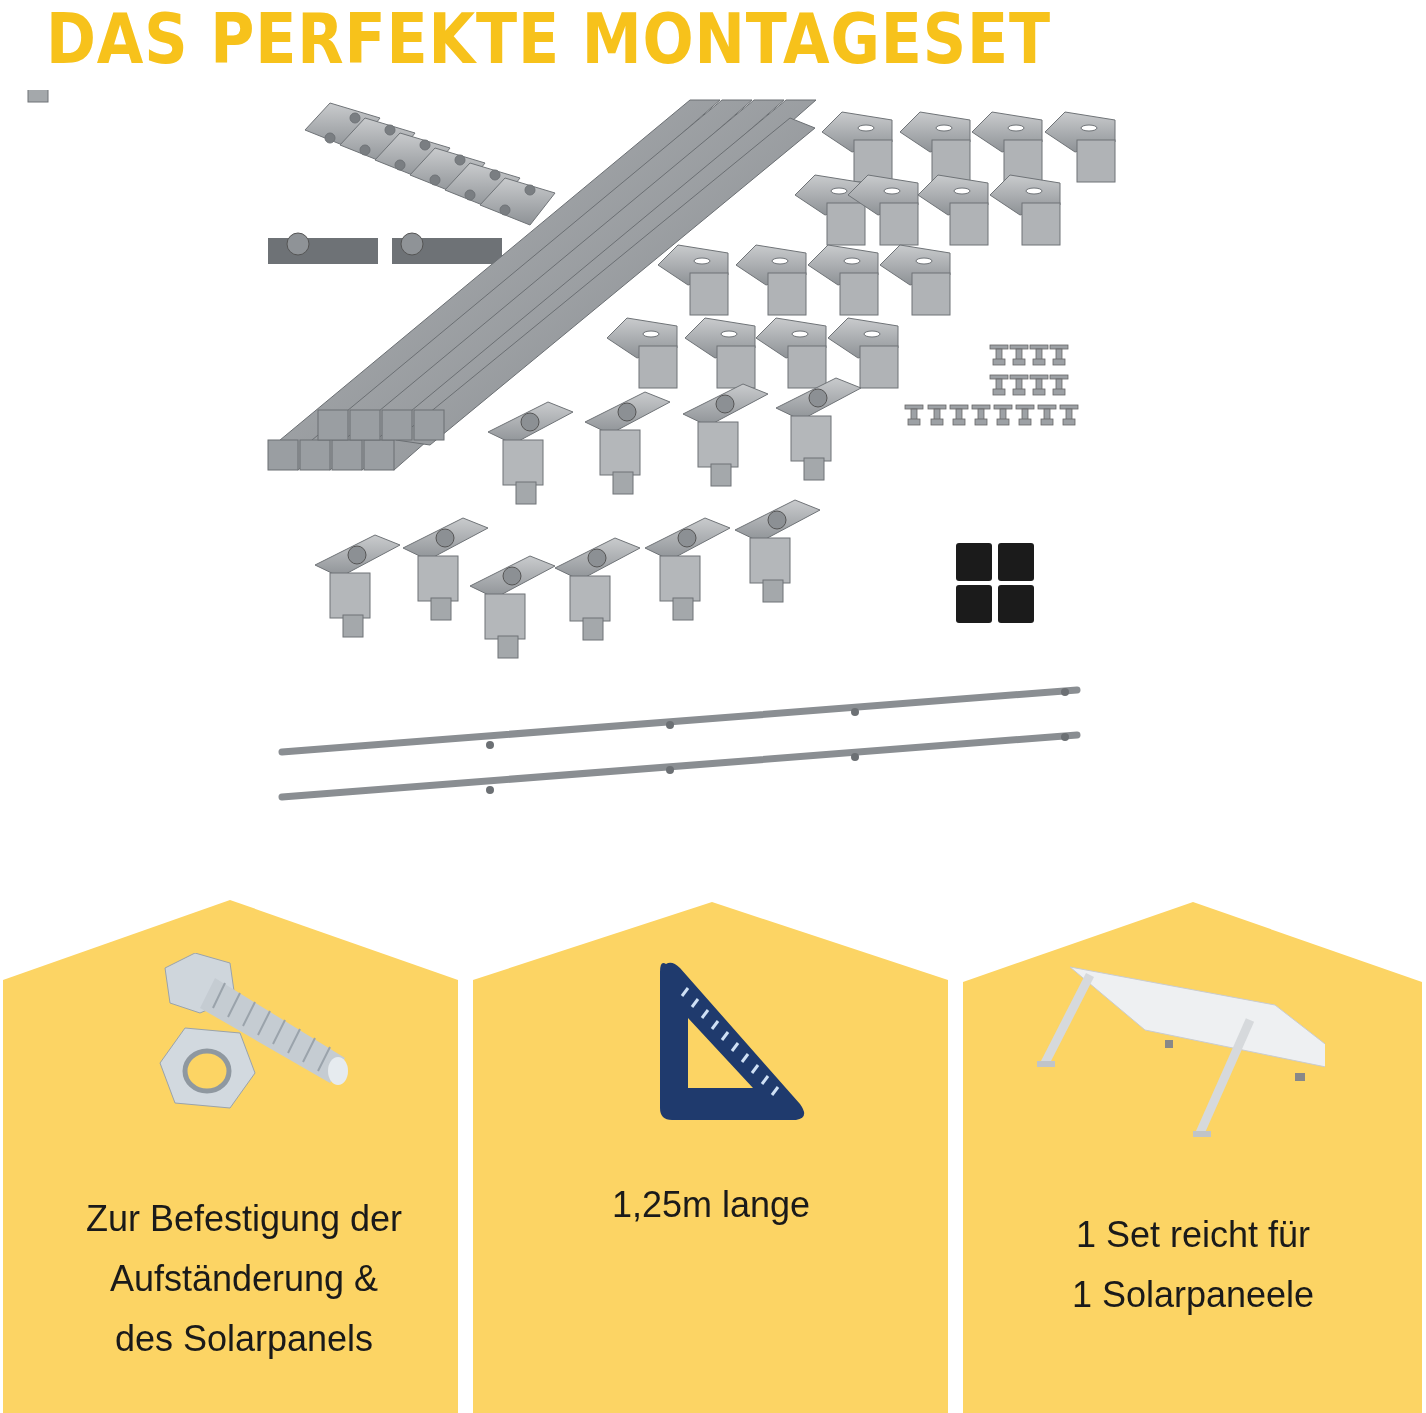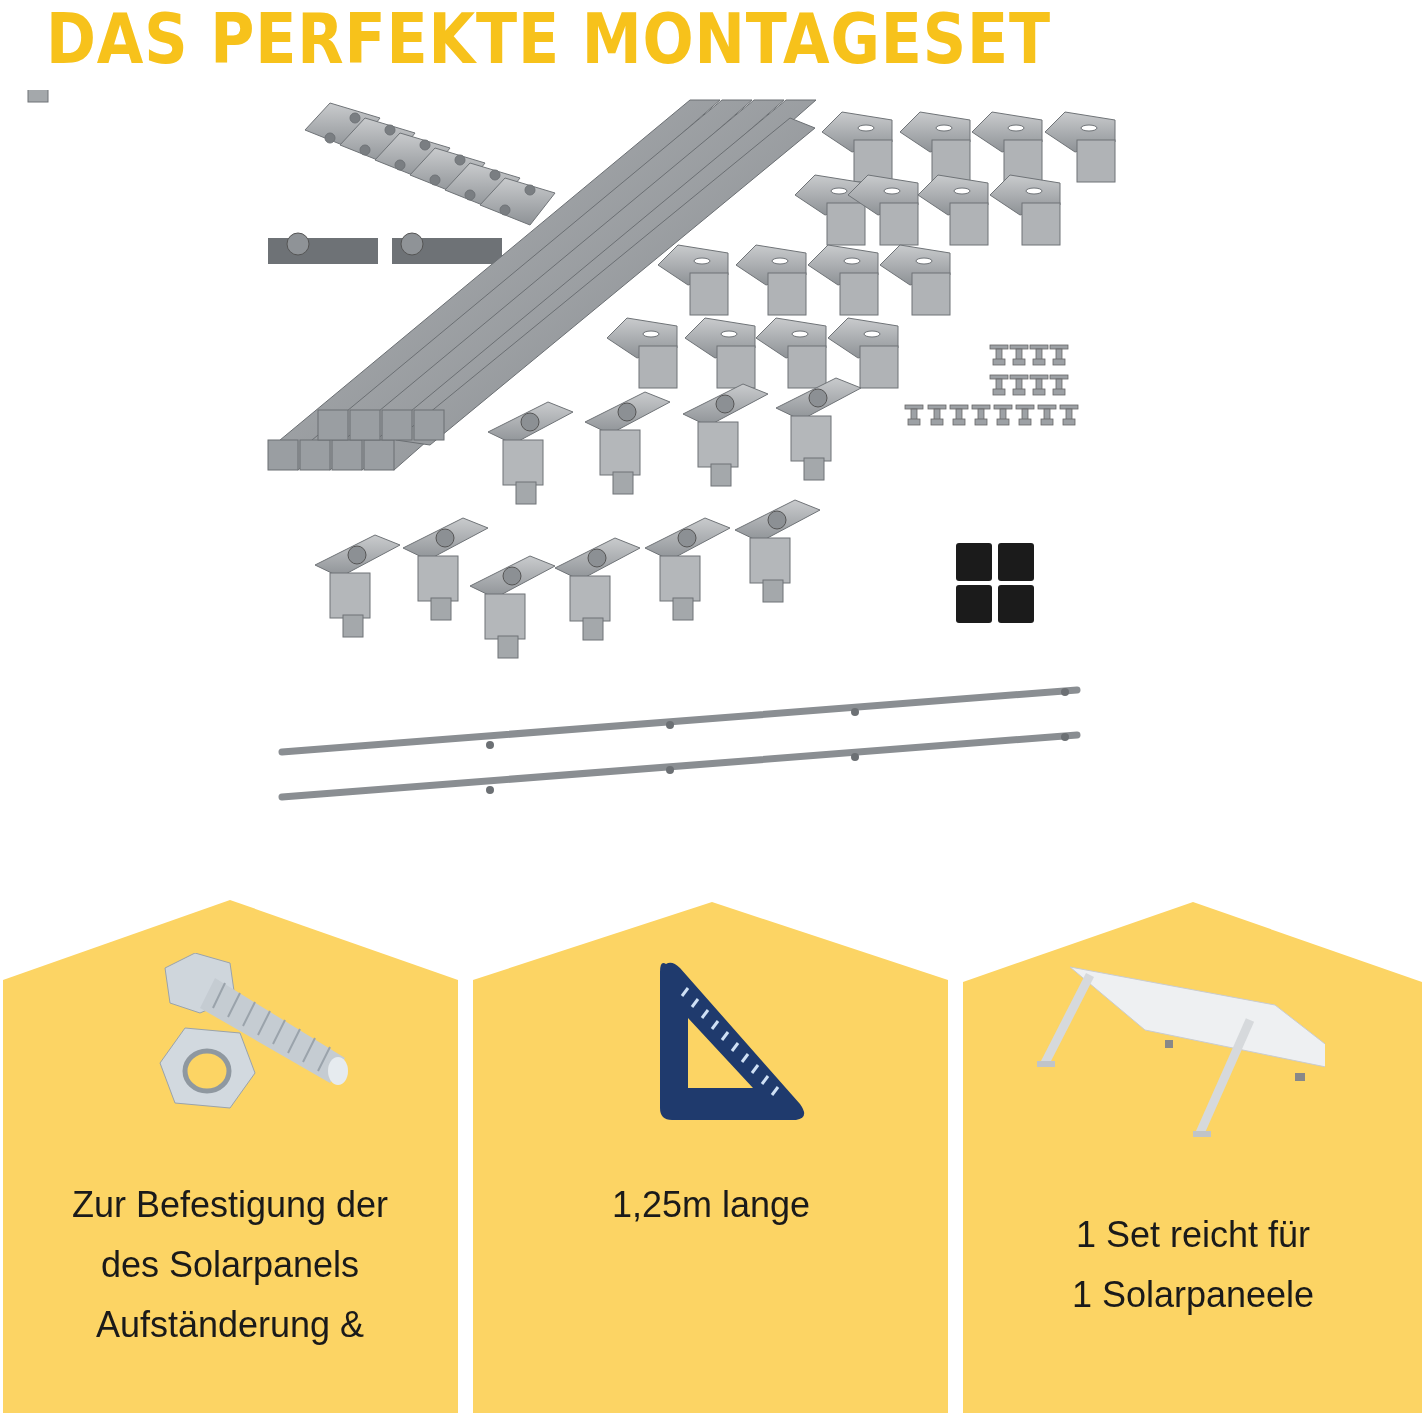--- a/index.html
+++ b/index.html
@@ -184,24 +184,24 @@
           <line x1="130" y1="67" x2="118" y2="91"></line>
           <line x1="145" y1="76" x2="133" y2="100"></line>
         <line x1="160" y1="85" x2="148" y2="109"></line>
           <line x1="175" y1="94" x2="163" y2="118"></line>
       </g>
       <ellipse cx="183" cy="118" rx="10" ry="14" fill="#e6ebef"></ellipse>
       <polygon points="5,110 30,75 85,80 100,120 75,155 20,150" fill="#d2d9df" stroke="#9aa3ab"></polygon>
       <ellipse cx="52" cy="118" rx="22" ry="20" fill="#fcd464" stroke="#8f98a0" stroke-width="5"></ellipse>
     </svg>
   </div>
-  <div class="caption" style="top:277px;">
+  <div class="caption" style="top:291px;padding-left:14px;">
     <div>Zur Befestigung der</div>
+    <div>Aufständerung &amp;</div>
     <div>des Solarpanels</div>
-    <div>Aufständerung &amp;</div>
   </div>
 </div>
 
 <div class="panel" style="left:470px;width:482px;top:900px;height:513px;">
   <svg class="bg" width="482" height="513">
     <polygon points="3,80 242,2 478,80 478,513 3,513" fill="#fcd464"></polygon>
   </svg>
   <div class="icon" style="left:188px;top:58px;">
     <svg width="150" height="165">
       <path d="M8,6 Q2,2 2,14 L2,150 Q2,162 14,162 L138,162 Q152,160 142,146 L22,10 Q14,2 8,6 Z M30,60 L30,130 L95,130 Z" fill="#1f3a6d" fill-rule="evenodd"></path>

